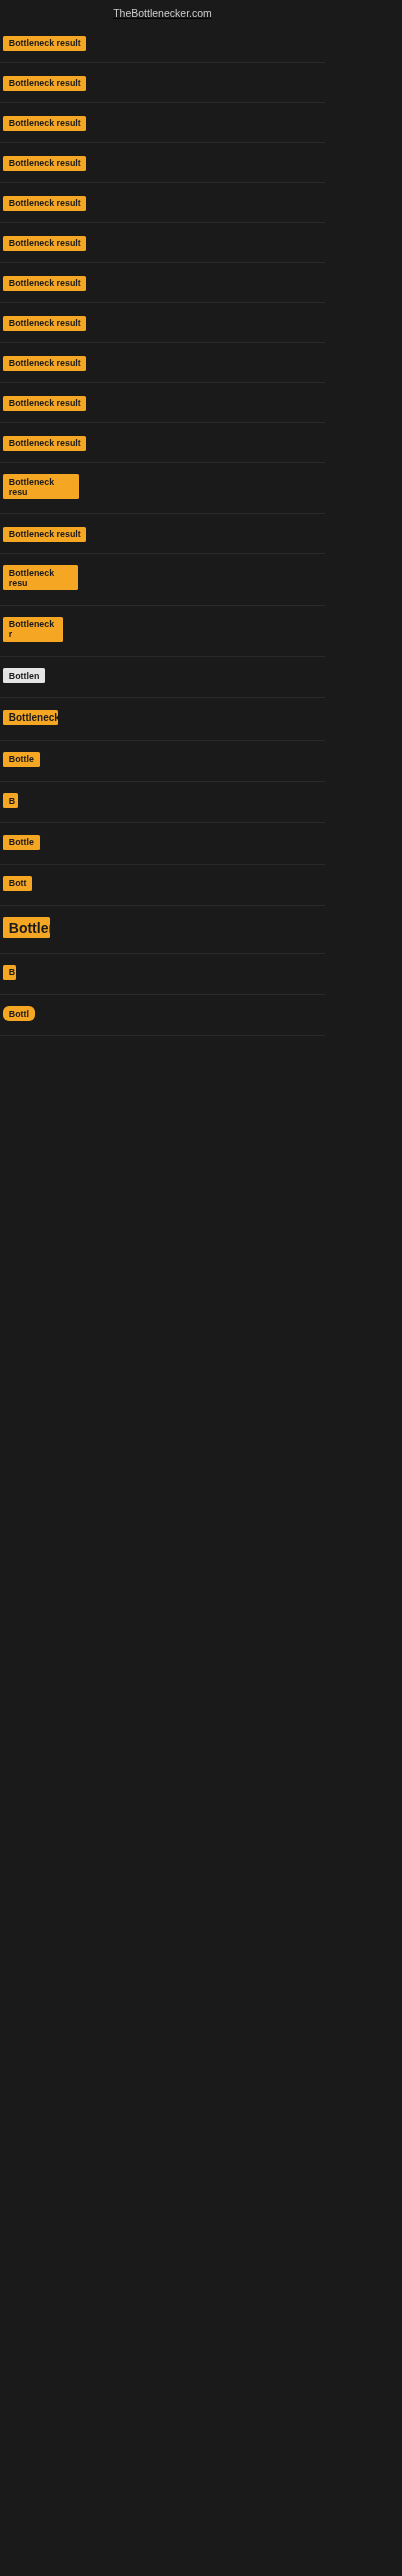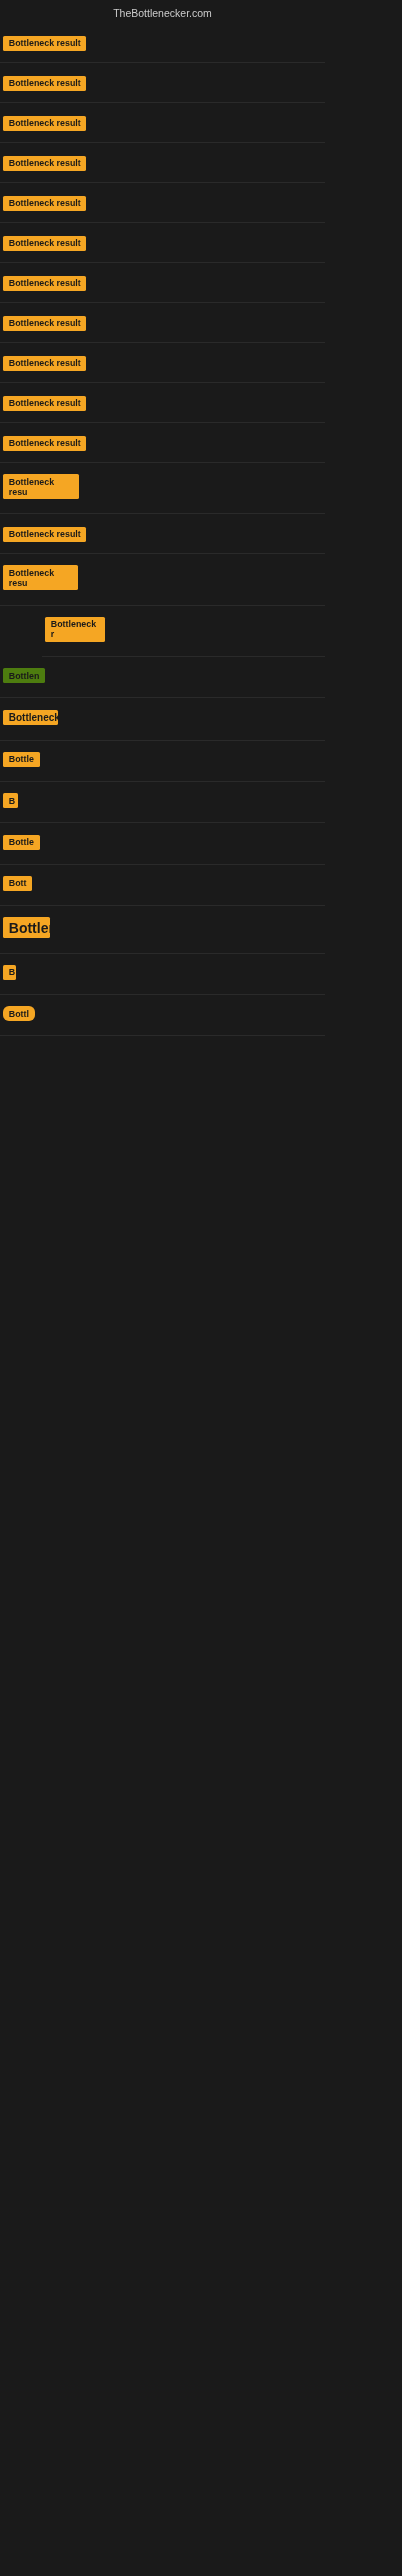--- a/index.html
+++ b/index.html
@@ -12,21 +12,21 @@
       width: 403px;
       min-height: 2576px;
       background-color: #1a1a1a;
       font-family: Arial, sans-serif;
       position: relative;
     }
   </style>
 </head>
 <body>
 
-<div style="width:325px; min-height:2576px; background:#1a1a1a; position:relative;">
+<div style="width:325px; min-height:2576px; background:#1a1a1a; position:relative;text-decoration:underline;">
 
   <div style="text-align:center; padding:4.8px 0 3.2px 0;">
     <span style="color:#cccccc; font-size:10.5px; font-family:Arial,sans-serif;">TheBottlenecker.com</span>
   </div>
 
   <div style="position:relative;">
 
     <div style="padding: 11.3px 0 11.3px 3.2px; border-bottom:0.8px solid #2a2a2a;">
       <span style="display:inline-block; background:#f5a623; color:#1a1a1a; font-size:8.9px; font-weight:bold; padding:2.4px 5.6px; border-radius:1.6px;">Bottleneck result</span>
     </div>
@@ -76,26 +76,26 @@
     </div>
 
     <div style="padding: 11.3px 0 11.3px 3.2px; border-bottom:0.8px solid #2a2a2a;">
       <span style="display:inline-block; background:#f5a623; color:#1a1a1a; font-size:8.9px; font-weight:bold; padding:2.4px 5.6px; border-radius:1.6px;">Bottleneck result</span>
     </div>
 
     <div style="padding: 11.3px 0 11.3px 3.2px; border-bottom:0.8px solid #2a2a2a;">
       <span style="display:inline-block; background:#f5a623; color:#1a1a1a; font-size:8.9px; font-weight:bold; padding:2.4px 5.6px; border-radius:1.6px; overflow:hidden; max-width:75px;">Bottleneck resu</span>
     </div>
 
-    <div style="padding: 11.3px 0 11.3px 3.2px; border-bottom:0.8px solid #2a2a2a;margin-left:42px;">
+    <div style="padding: 11.3px 0 11.3px 3.2px; border-bottom:0.8px solid #2a2a2a;">
       <span style="display:inline-block; background:#f5a623; color:#1a1a1a; font-size:8.9px; font-weight:bold; padding:2.4px 5.6px; border-radius:1.6px; overflow:hidden; max-width:60px;">Bottleneck r</span>
     </div>
 
     <div style="padding: 11.3px 0 11.3px 3.2px; border-bottom:0.8px solid #2a2a2a;">
-      <span style="display:inline-block; background:#4d7c0f; color:#1a1a1a; font-size:8.9px; font-weight:bold; padding:2.4px 5.6px; border-radius:1.6px; overflow:hidden; max-width:44px;">Bottlen</span>
+      <span style="display:inline-block; background:#e5e5e5; color:#1a1a1a; font-size:8.9px; font-weight:bold; padding:2.4px 5.6px; border-radius:1.6px; overflow:hidden; max-width:44px;">Bottlen</span>
     </div>
 
     <div style="padding: 11.3px 0 11.3px 3.2px; border-bottom:0.8px solid #2a2a2a;">
       <span style="display:inline-block; background:#f5a623; color:#1a1a1a; font-size:10px; font-weight:bold; padding:2.4px 5.6px; border-radius:1.6px; overflow:hidden; max-width:55px;">Bottleneck</span>
     </div>
 
     <div style="padding: 11.3px 0 11.3px 3.2px; border-bottom:0.8px solid #2a2a2a;">
       <span style="display:inline-block; background:#f5a623; color:#1a1a1a; font-size:8.9px; font-weight:bold; padding:2.4px 5.6px; border-radius:1.6px; overflow:hidden; max-width:39px;">Bottle</span>
     </div>
 

